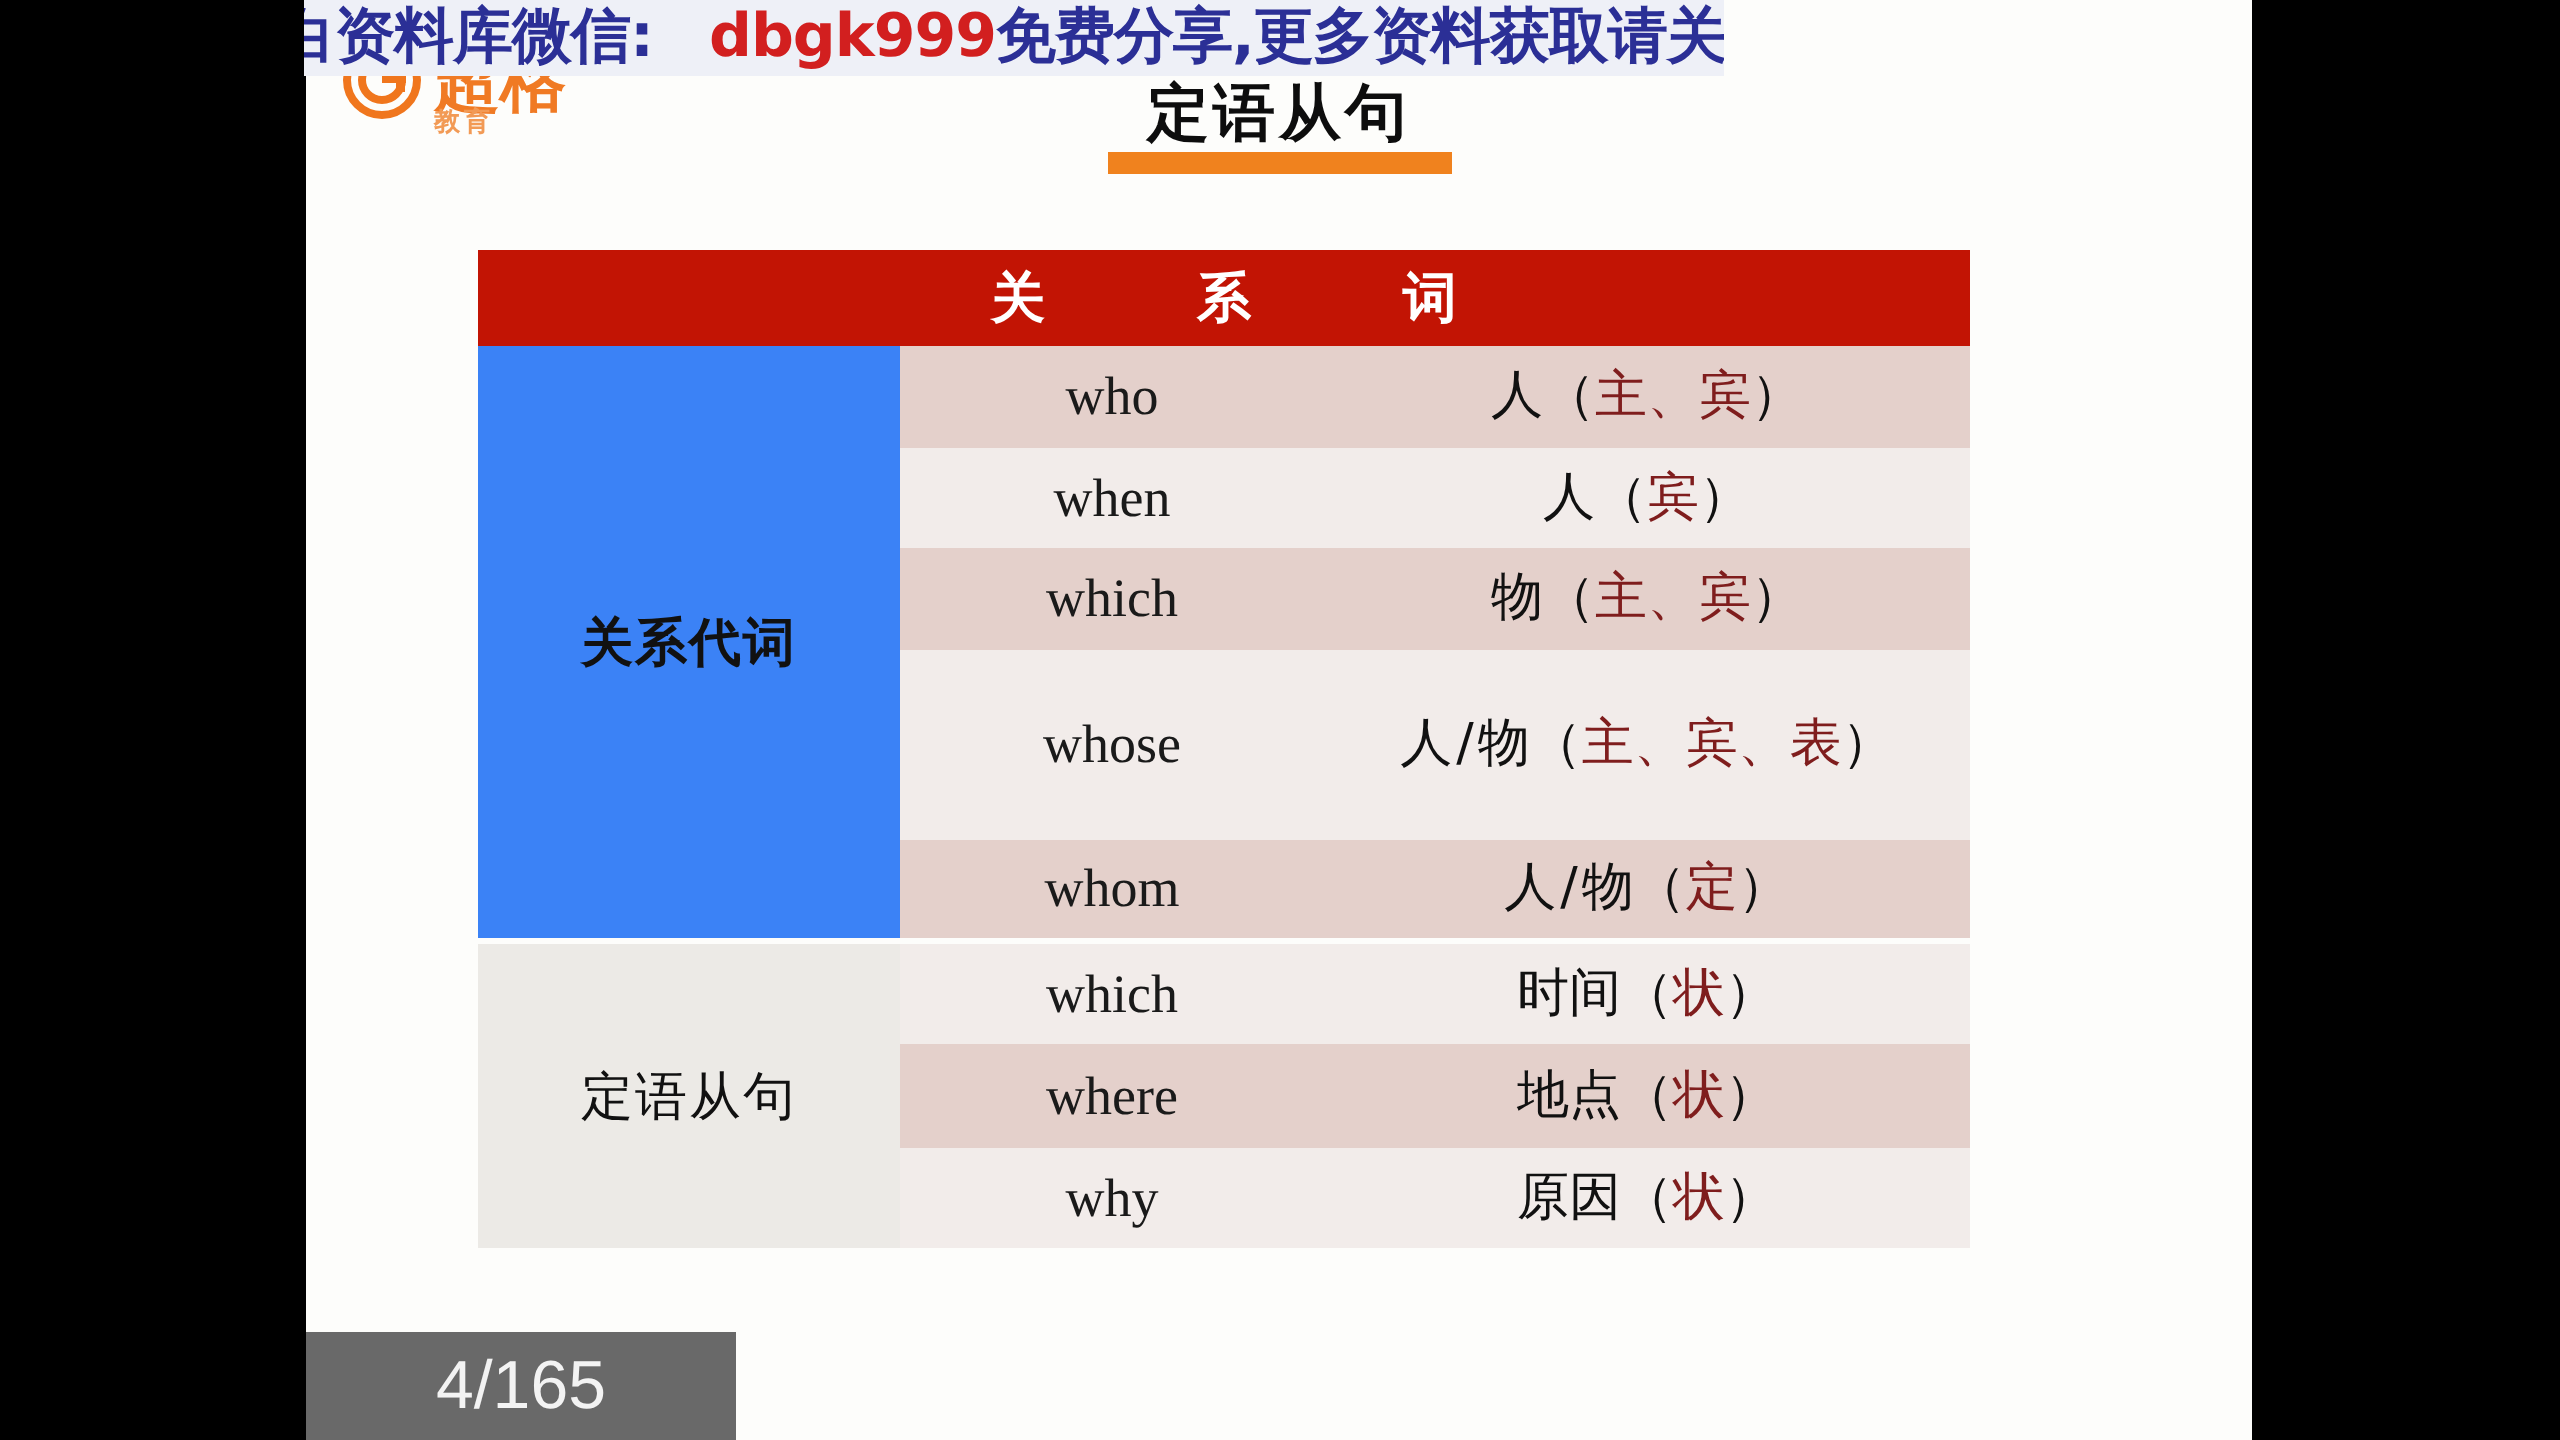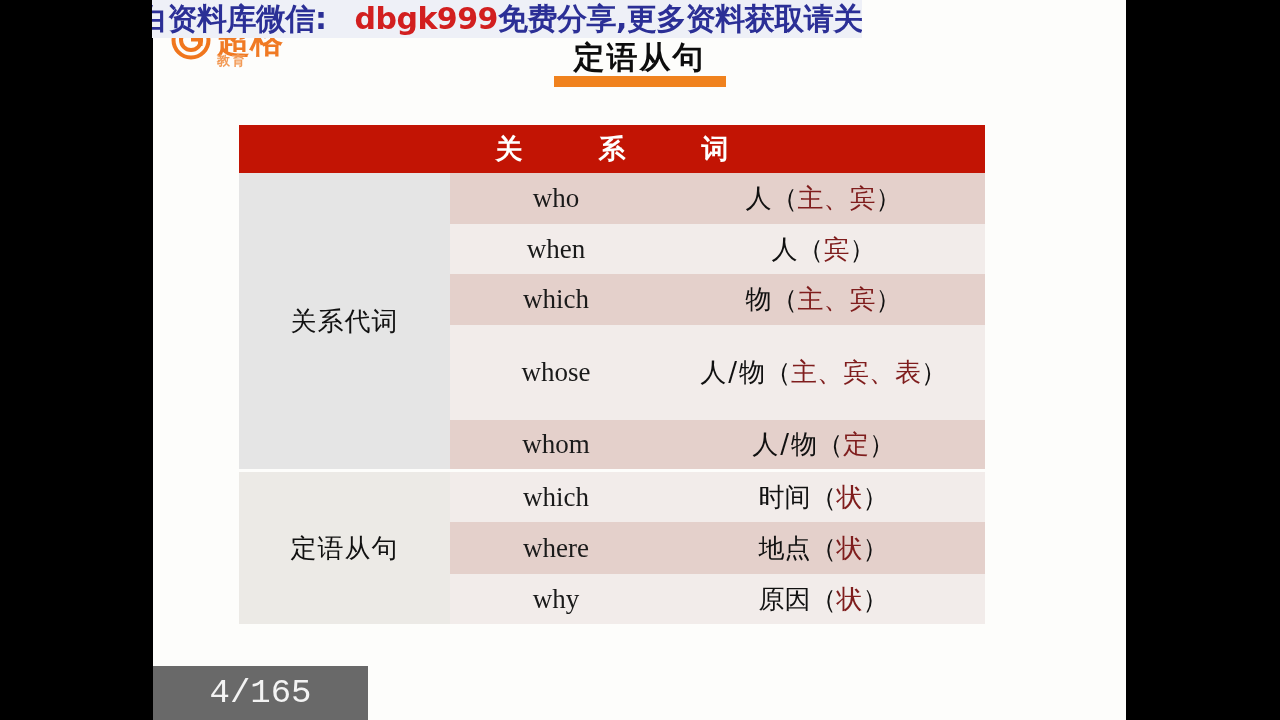--- a/index.html
+++ b/index.html
@@ -154,21 +154,21 @@
   col.c-word  { width: 212px; }
   col.c-desc  { width: 323px; }
 
   .cell-group {
     font-family: "DejaVu Sans", sans-serif;
     font-size: 26px;
     color: #111111;
     letter-spacing: 1px;
     border-right: 3px solid #fdfdfb;
   }
-  .group-pron { background: #e5e5e5; }
+  .group-pron { background: #3b82f6; font-weight: bold; }
   .group-adv  { background: #eceae6; }
 
   .cell-word {
     font-family: "Liberation Serif", "DejaVu Serif", serif;
     font-size: 27px;
     color: #1a1a1a;
     border-right: 3px solid #fdfdfb;
     border-bottom: 3px solid #fdfdfb;
   }
   .cell-desc {
@@ -197,21 +197,21 @@
     left: 153px;
     top: 666px;
     width: 215px;
     height: 54px;
     background: #696969;
     display: flex;
     align-items: center;
     justify-content: center;
   }
   #page-indicator .page-text {
-    font-family: Liberation Mono, monospace;
+    font-family: Liberation Sans, sans-serif;
     font-size: 34px;
     color: #f3f3f3;
     letter-spacing: 0px;
     line-height: 1;
   }
 </style>
 </head>
 <body>
 
 <div id="slide-frame">

